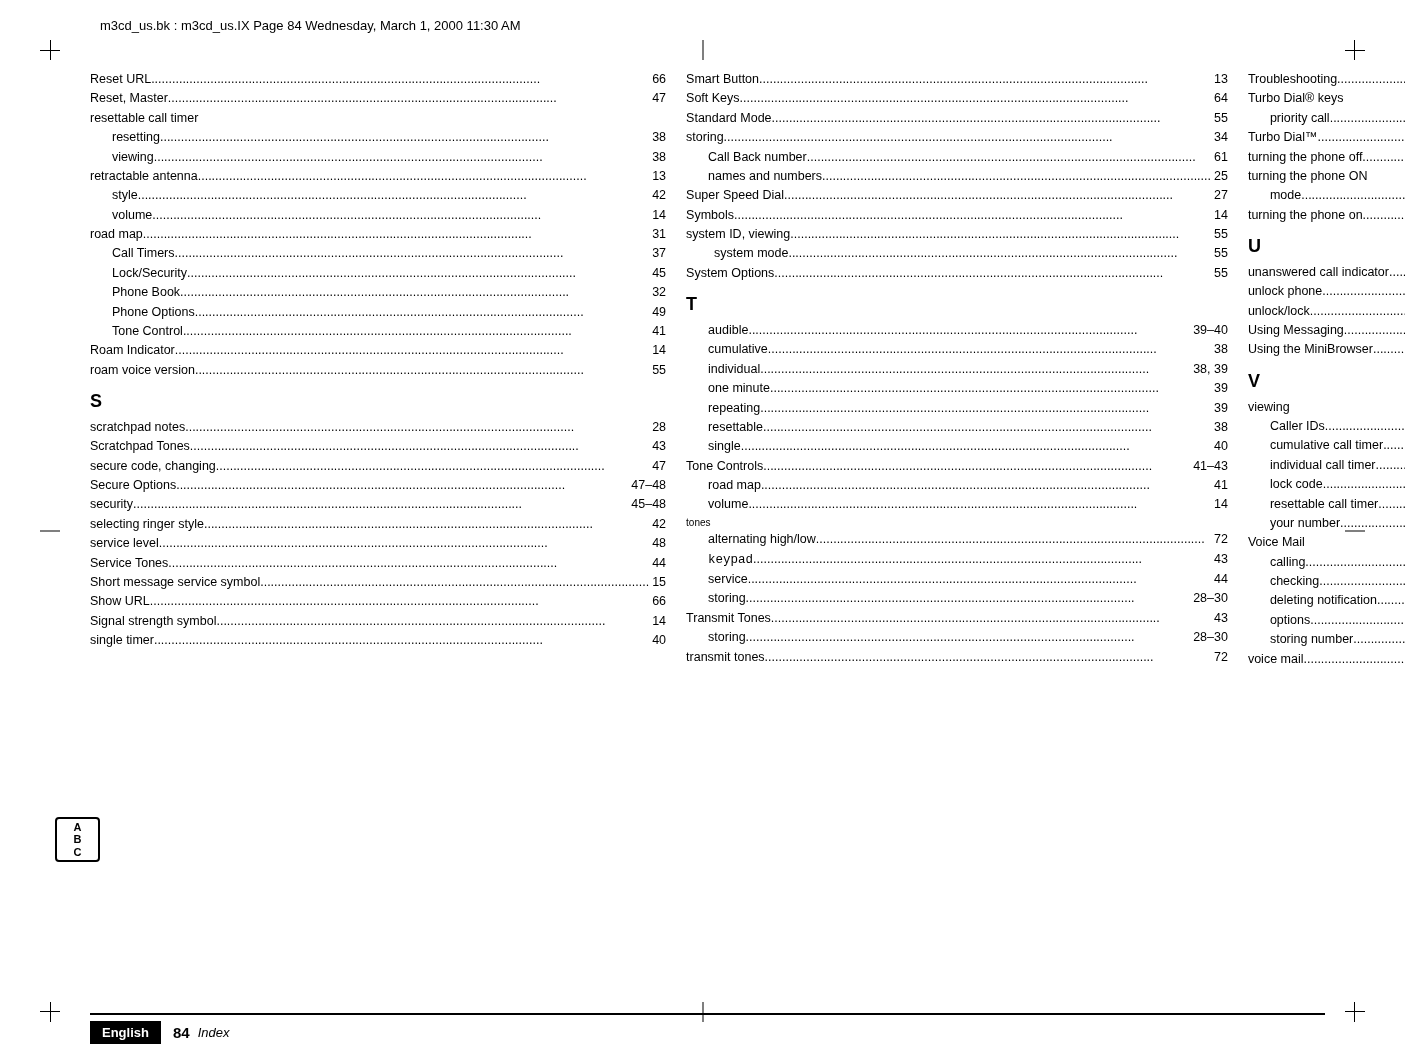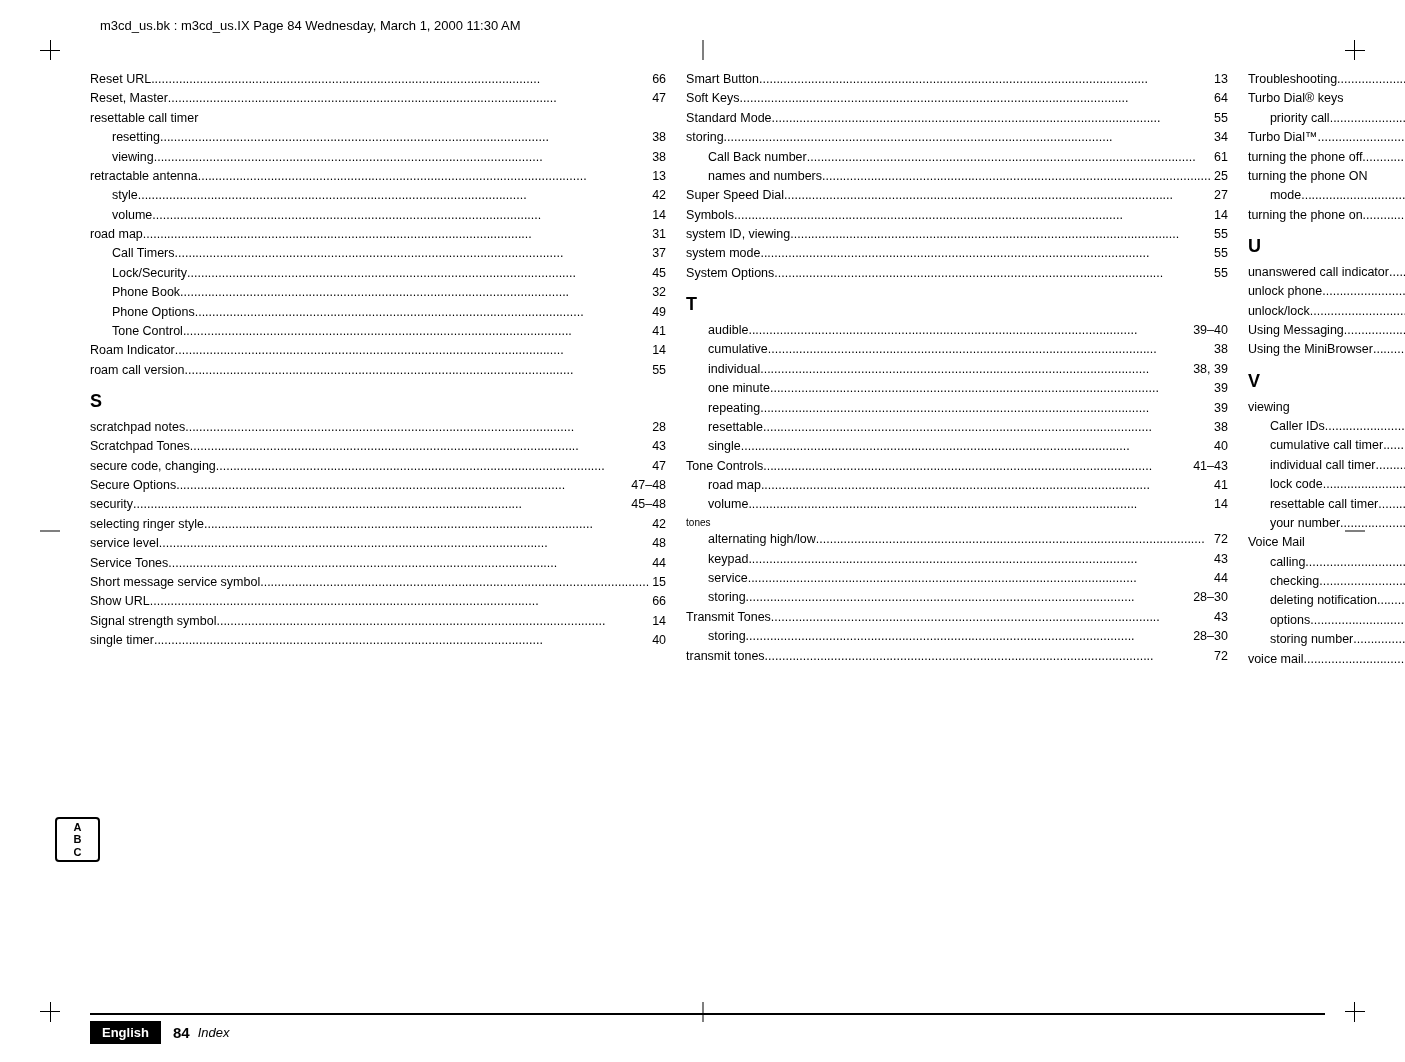--- a/index.html
+++ b/index.html
@@ -258,21 +258,21 @@
           <span style="white-space: nowrap;">Tone Control</span>
           <span style="flex: 1 1 0%; overflow: hidden; display: inline-block; vertical-align: baseline; letter-spacing: 0px; font-size: 12.5px; border-bottom: none; max-height: 1.6em;"> ................................................................................................................</span>
           <span style="white-space: nowrap; margin-left: 3px;">41</span>
         </div>
         <div style="display: flex; align-items: baseline; line-height: 1.55; font-size: 12.5px;">
           <span style="white-space: nowrap;">Roam Indicator</span>
           <span style="flex: 1 1 0%; overflow: hidden; display: inline-block; vertical-align: baseline; letter-spacing: 0px; font-size: 12.5px; border-bottom: none; max-height: 1.6em;"> ................................................................................................................</span>
           <span style="white-space: nowrap; margin-left: 3px;">14</span>
         </div>
         <div style="display: flex; align-items: baseline; line-height: 1.55; font-size: 12.5px;">
-          <span style="white-space: nowrap;">roam call version</span>
+          <span style="white-space: nowrap;">roam voice version</span>
           <span style="flex: 1 1 0%; overflow: hidden; display: inline-block; vertical-align: baseline; letter-spacing: 0px; font-size: 12.5px; border-bottom: none; max-height: 1.6em;"> ................................................................................................................</span>
           <span style="white-space: nowrap; margin-left: 3px;">55</span>
         </div>
         <div class="section-letter">S</div>
         <div style="display: flex; align-items: baseline; line-height: 1.55; font-size: 12.5px;">
           <span style="white-space: nowrap;">scratchpad notes</span>
           <span style="flex: 1 1 0%; overflow: hidden; display: inline-block; vertical-align: baseline; letter-spacing: 0px; font-size: 12.5px; border-bottom: none; max-height: 1.6em;"> ................................................................................................................</span>
           <span style="white-space: nowrap; margin-left: 3px;">28</span>
         </div>
         <div style="display: flex; align-items: baseline; line-height: 1.55; font-size: 12.5px;">
@@ -370,21 +370,21 @@
         <div style="display: flex; align-items: baseline; line-height: 1.55; font-size: 12.5px;">
           <span style="white-space: nowrap;">Symbols</span>
           <span style="flex: 1 1 0%; overflow: hidden; display: inline-block; vertical-align: baseline; letter-spacing: 0px; font-size: 12.5px; border-bottom: none; max-height: 1.6em;"> ................................................................................................................</span>
           <span style="white-space: nowrap; margin-left: 3px;">14</span>
         </div>
         <div style="display: flex; align-items: baseline; line-height: 1.55; font-size: 12.5px;">
           <span style="white-space: nowrap;">system ID, viewing</span>
           <span style="flex: 1 1 0%; overflow: hidden; display: inline-block; vertical-align: baseline; letter-spacing: 0px; font-size: 12.5px; border-bottom: none; max-height: 1.6em;"> ................................................................................................................</span>
           <span style="white-space: nowrap; margin-left: 3px;">55</span>
         </div>
-        <div style="display: flex; align-items: baseline; line-height: 1.55; font-size: 12.5px;">
+        <div style="display: flex; align-items: baseline; line-height: 1.55; font-size: 12.5px; margin-left: 28px;">
           <span style="white-space: nowrap;">system mode</span>
           <span style="flex: 1 1 0%; overflow: hidden; display: inline-block; vertical-align: baseline; letter-spacing: 0px; font-size: 12.5px; border-bottom: none; max-height: 1.6em;"> ................................................................................................................</span>
           <span style="white-space: nowrap; margin-left: 3px;">55</span>
         </div>
         <div style="display: flex; align-items: baseline; line-height: 1.55; font-size: 12.5px;">
           <span style="white-space: nowrap;">System Options</span>
           <span style="flex: 1 1 0%; overflow: hidden; display: inline-block; vertical-align: baseline; letter-spacing: 0px; font-size: 12.5px; border-bottom: none; max-height: 1.6em;"> ................................................................................................................</span>
           <span style="white-space: nowrap; margin-left: 3px;">55</span>
         </div>
         <div class="section-letter">T</div>
@@ -440,21 +440,21 @@
         </div>
         <div style="display: flex; align-items: baseline; line-height: 1.55; font-size: 10px;">
           <span style="white-space: nowrap;">tones</span>
         </div>
         <div style="display: flex; align-items: baseline; line-height: 1.55; font-size: 12.5px; padding-left: 22px;">
           <span style="white-space: nowrap;">alternating high/low</span>
           <span style="flex: 1 1 0%; overflow: hidden; display: inline-block; vertical-align: baseline; letter-spacing: 0px; font-size: 12.5px; border-bottom: none; max-height: 1.6em;"> ................................................................................................................</span>
           <span style="white-space: nowrap; margin-left: 3px;">72</span>
         </div>
         <div style="display: flex; align-items: baseline; line-height: 1.55; font-size: 12.5px; padding-left: 22px;">
-          <span style="white-space: nowrap;">keypad</span>
+          <span style="white-space: nowrap; font-family: Liberation Mono, monospace;">keypad</span>
           <span style="flex: 1 1 0%; overflow: hidden; display: inline-block; vertical-align: baseline; letter-spacing: 0px; font-size: 12.5px; border-bottom: none; max-height: 1.6em;"> ................................................................................................................</span>
           <span style="white-space: nowrap; margin-left: 3px;">43</span>
         </div>
         <div style="display: flex; align-items: baseline; line-height: 1.55; font-size: 12.5px; padding-left: 22px;">
           <span style="white-space: nowrap;">service</span>
           <span style="flex: 1 1 0%; overflow: hidden; display: inline-block; vertical-align: baseline; letter-spacing: 0px; font-size: 12.5px; border-bottom: none; max-height: 1.6em;"> ................................................................................................................</span>
           <span style="white-space: nowrap; margin-left: 3px;">44</span>
         </div>
         <div style="display: flex; align-items: baseline; line-height: 1.55; font-size: 12.5px; padding-left: 22px;">
           <span style="white-space: nowrap;">storing</span>

